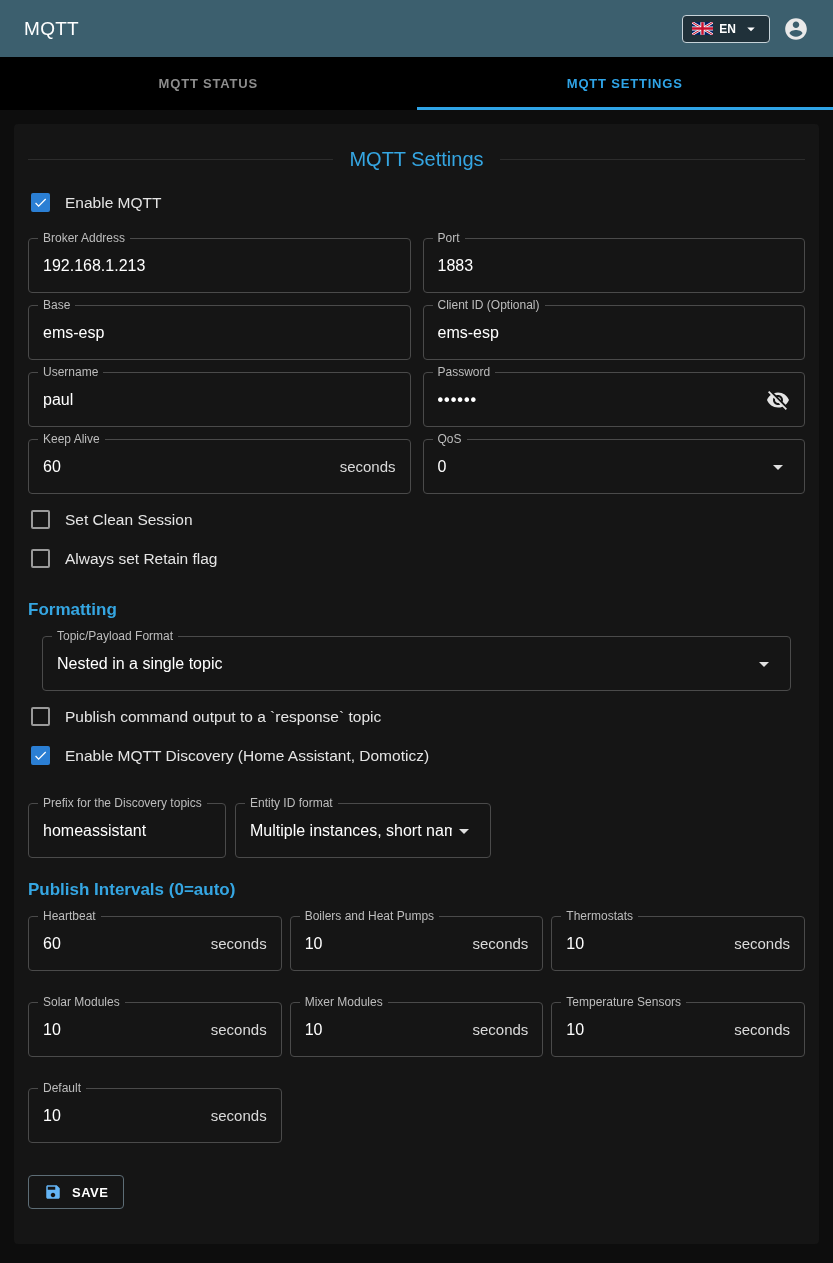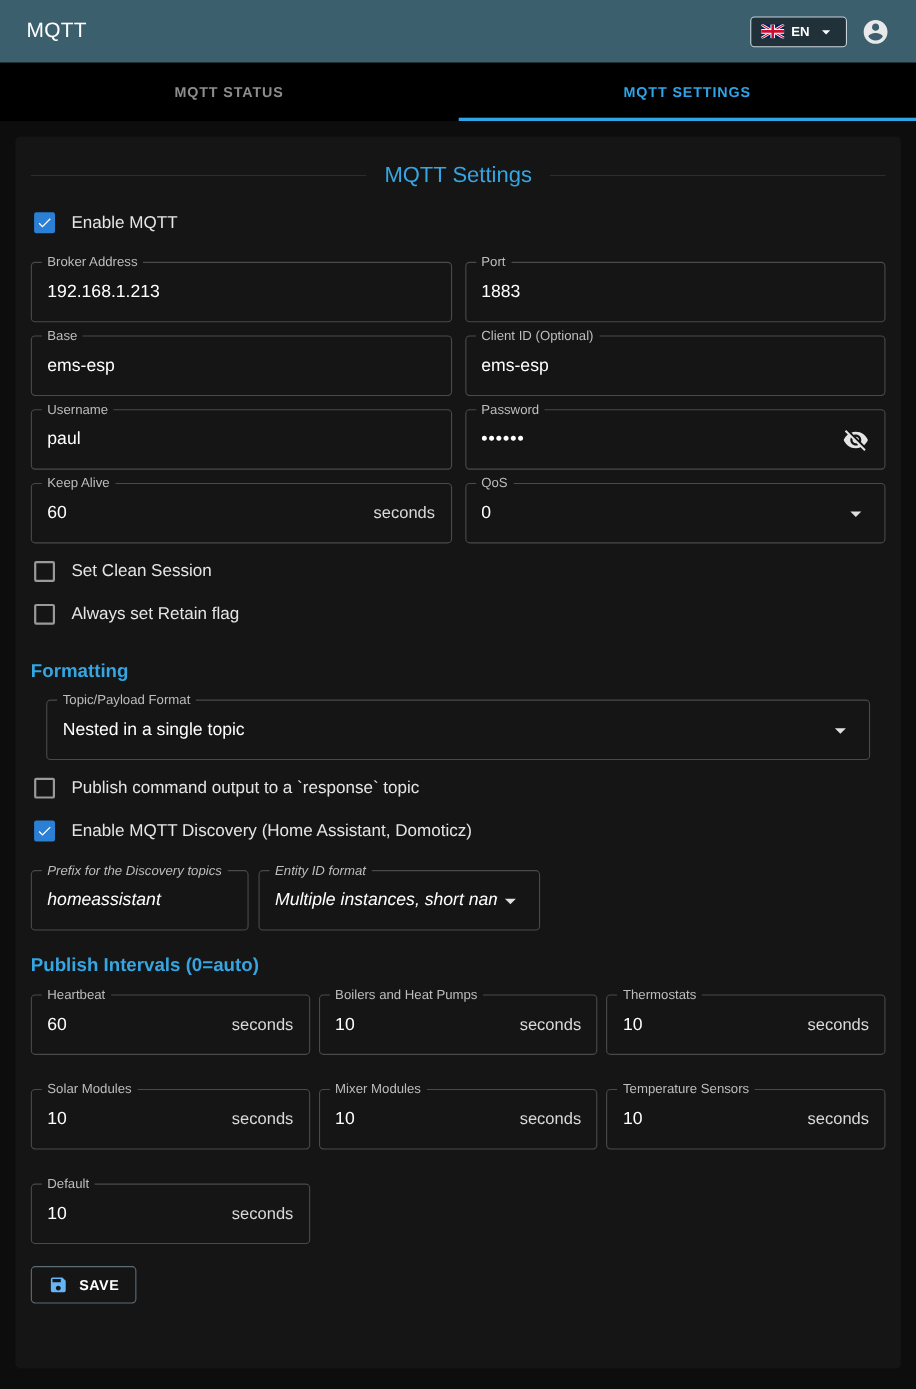--- a/index.html
+++ b/index.html
@@ -49,40 +49,40 @@
   .check-row { display:flex; align-items:center; gap:15px; padding:10px 3px; cursor:pointer; }
   .cb {
     width:19px; height:19px; border:2px solid #9a9a9a; border-radius:2px; flex:none;
     display:flex; align-items:center; justify-content:center; background:transparent;
   }
   .cb.checked { background:#2b7fd4; border-color:#2b7fd4; }
   .check-label { font-size:15.5px; color:#e5e5e5; }
   
   .grid2 { display:grid; grid-template-columns:1fr 1fr; column-gap:10px; row-gap:24px; margin:16px 0 6px;gap:12px; }
   .grid3 { display:grid; grid-template-columns:1fr 1fr 1fr; column-gap:8px; row-gap:31px; margin:16px 0 6px; }
-  .grid-disc { display:grid; grid-template-columns:198px 256px; column-gap:9px; margin:16px 0 6px;font-style:italic; }
+  .grid-disc { display:grid; grid-template-columns:198px 256px; column-gap:9px; margin:28px 0 6px; }
   .tf {
     position:relative; height:55px; border:1px solid #4a4a4a; border-radius:4px;
     display:flex; align-items:center; padding:0 14px; background:transparent; cursor:text;
   }
   .tf.select { cursor:pointer; }
   .tf-label {
     position:absolute; top:-8px; left:9px; background:#151515; padding:0 5px;
     font-size:12px; color:#bdbdbd; white-space:nowrap;
   }
   .tf-value { font-size:16px; color:#fff; flex:1; white-space:nowrap; overflow:hidden; }
   .tf-value.dots { letter-spacing:1px; font-weight:700; }
   .tf-suffix { font-size:15px; color:#dadada; margin-left:8px; }
   .tf-icon { margin-left:8px; display:flex; align-items:center; cursor:pointer; }
   .tf .dd-caret { margin-left:auto; display:flex; align-items:center; }
   .full { margin:16px 14px 6px; }
   
   .save-btn {
     display:inline-flex; align-items:center; gap:10px;
-    height:34px; padding:0 15px; margin-top:14px;
+    height:34px; padding:0 15px; margin-top:26px;
     background:transparent; border:1px solid #5d6d76; border-radius:4px;
     color:#fff; font-size:13px; font-weight:600; letter-spacing:.5px; cursor:pointer;
     font-family:"Liberation Sans", sans-serif;
   }
 </style>
 </head>
 <body>
 
 <header class="appbar">
   <div class="appbar-title">MQTT</div>

